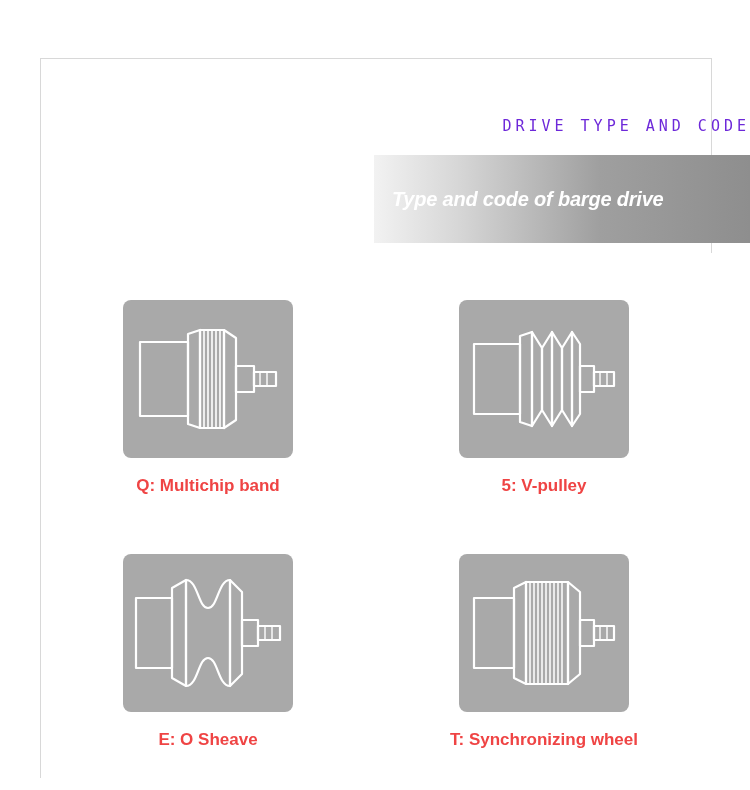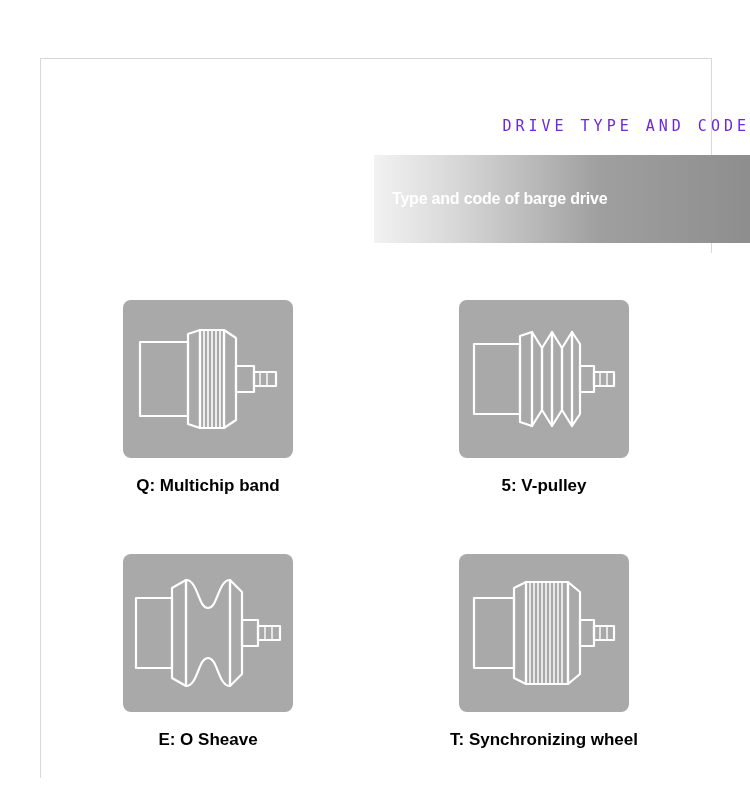--- a/index.html
+++ b/index.html
@@ -65,25 +65,26 @@
     left: 374px;
     top: 155px;
     width: 376px;
     height: 88px;
     background: linear-gradient(to right, #f2f2f2 0%, #d7d7d7 22%, #9f9f9f 60%, #8e8e8e 100%);
     display: flex;
     align-items: center;
   }
   .banner-title {
     color: #ffffff;
-    font-size: 16px;
+    font-size: 20px;
     font-weight: bold;
     padding-left: 18px;
     letter-spacing: -0.2px;
     white-space: nowrap;
+    font-style: italic;
   }
 
   .grid {
     position: absolute;
     left: 40px;
     top: 300px;
     width: 672px;
   }
   .row {
     display: flex;
@@ -100,21 +101,21 @@
     background: #a9a9a9;
     border-radius: 8px;
     display: flex;
     align-items: center;
     justify-content: center;
   }
   .caption {
     margin-top: 18px;
     font-size: 17px;
     font-weight: bold;
-    color: #000000;
+    color: #ef4444;
     text-align: center;
     white-space: nowrap;
   }
   .row-2 { margin-top: 58px; }
 </style>
 </head>
 <body>
 
 <div id="page">
 

